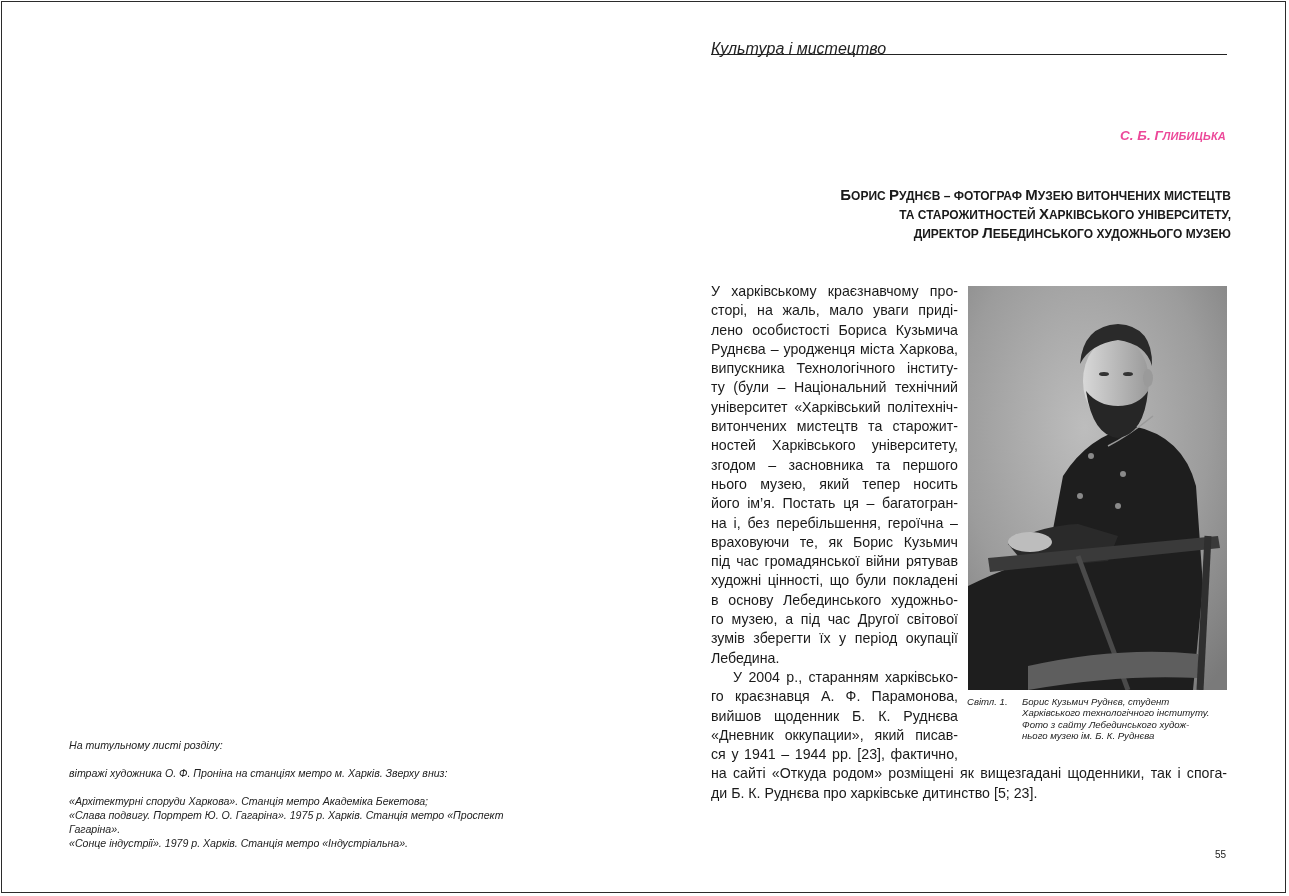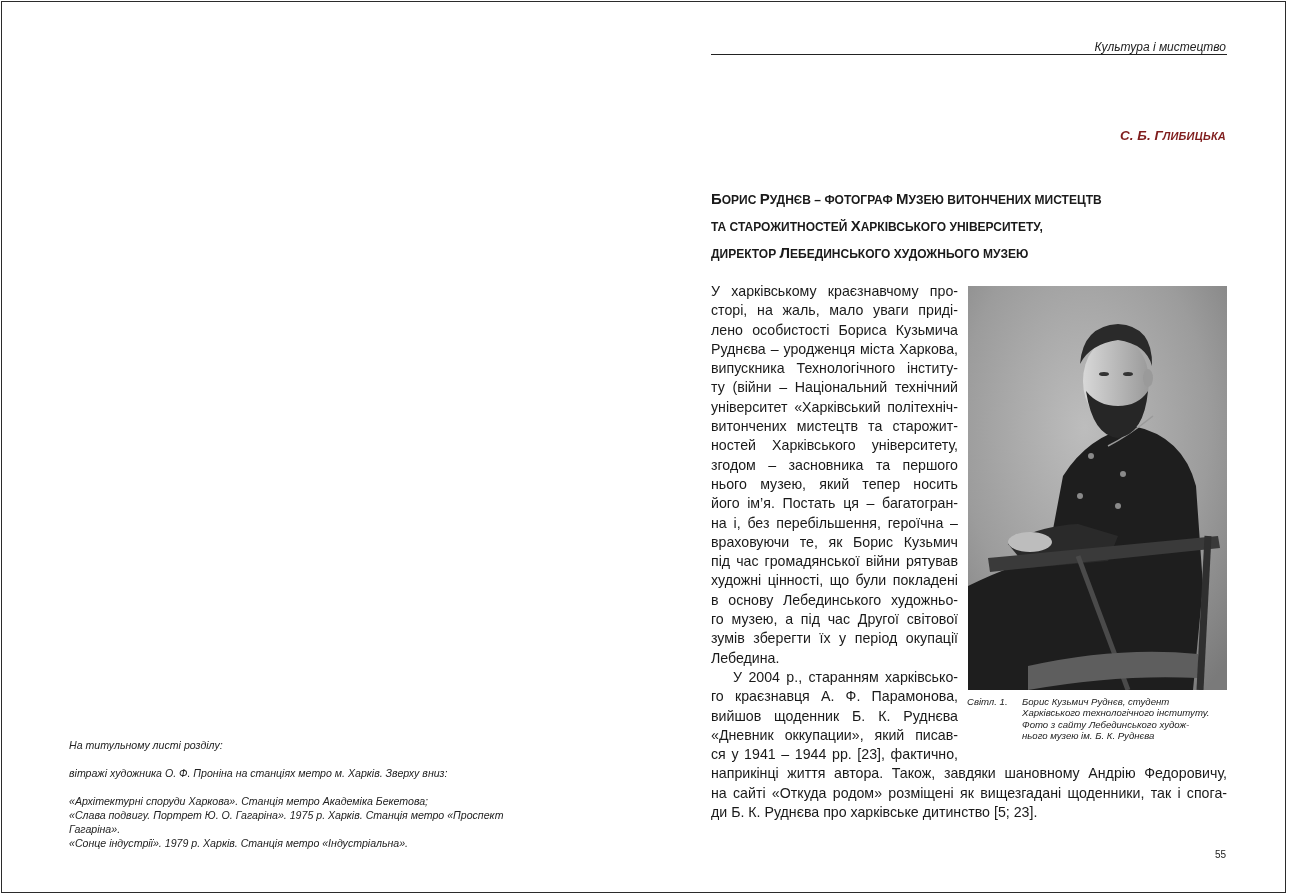--- a/index.html
+++ b/index.html
@@ -13,34 +13,34 @@
     }
     
     .left-notes {
       position: absolute; left: 69px; top: 738px; width: 500px;
       font-style: italic; font-size: 10.6px; line-height: 14px; color: #222;
     }
     .left-notes .gap { height: 14px; }
     
     .running-head {
       position: absolute; left: 711px; top: 40px; width: 515px;
-      text-align: right; font-style: italic; font-size: 12px; color: #222;
+      text-align: left; font-style: italic; font-size: 16px; color: #222;
     }
     .head-rule {
       position: absolute; left: 711px; top: 54px; width: 516px; height: 0;
       border-top: 1.4px solid #222;
     }
     .author {
       position: absolute; left: 711px; top: 128px; width: 515px; text-align: right;
-      font-style: italic; font-weight: bold; font-size: 13.5px; color: #7f1d1d;
+      font-style: italic; font-weight: bold; font-size: 13.5px; color: #ec4899;
     }
     .author .sc { font-size: 11px; text-transform: uppercase; letter-spacing: 0.2px; }
     .title {
-      position: absolute; left: 711px; top: 186px; width: 520px; text-align: left;
-      font-weight: bold; font-size: 15px; line-height: 25px; color: #1a1a1a;
+      position: absolute; left: 711px; top: 186px; width: 520px; text-align: right;
+      font-weight: bold; font-size: 15px; line-height: 17px; color: #1a1a1a;
     }
     .title .sc { font-size: 12px; text-transform: uppercase; }
     .body-text {
       position: absolute; left: 711px; top: 282px; width: 516px;
       font-size: 14.2px; line-height: 19.3px; color: #1a1a1a;
     }
     .body-text .line { white-space: nowrap; display: block; text-align: justify; text-align-last: justify; }
     .body-text .narrow { width: 247px; }
     .body-text .wide { width: 516px; }
     .body-text .last { text-align-last: left; }
@@ -86,41 +86,40 @@
   <div><span class="sc">та старожитностей </span><span>Х</span><span class="sc">арківського університету,</span></div>
   <div><span class="sc">директор </span><span>Л</span><span class="sc">ебединського художнього музею</span></div>
 </div>
 
 <div class="body-text">
   <span class="line narrow">У харківському краєзнавчому про-</span>
   <span class="line narrow">сторі, на жаль, мало уваги приді-</span>
   <span class="line narrow">лено особистості Бориса Кузьмича</span>
   <span class="line narrow">Руднєва – уродженця міста Харкова,</span>
   <span class="line narrow">випускника Технологічного інститу-</span>
-  <span class="line narrow">ту (війни – Національний технічний</span>
+  <span class="line narrow">ту (були – Національний технічний</span>
   <span class="line narrow">університет «Харківський політехніч-</span>
   <span class="line narrow">витончених мистецтв та старожит-</span>
   <span class="line narrow">ностей Харківського університету,</span>
   <span class="line narrow">згодом – засновника та першого</span>
   <span class="line narrow">нього музею, який тепер носить</span>
   <span class="line narrow">його ім’я. Постать ця – багатогран-</span>
   <span class="line narrow">на і, без перебільшення, героїчна –</span>
   <span class="line narrow">враховуючи те, як Борис Кузьмич</span>
   <span class="line narrow">під час громадянської війни рятував</span>
   <span class="line narrow">художні цінності, що були покладені</span>
   <span class="line narrow">в основу Лебединського художньо-</span>
   <span class="line narrow">го музею, а під час Другої світової</span>
   <span class="line narrow">зумів зберегти їх у період окупації</span>
   <span class="line narrow last">Лебедина.</span>
   <span class="line narrow indent">У 2004 р., старанням харківсько-</span>
   <span class="line narrow">го краєзнавця А. Ф. Парамонова,</span>
   <span class="line narrow">вийшов щоденник Б. К. Руднєва</span>
   <span class="line narrow">«Дневник оккупации», який писав-</span>
   <span class="line narrow">ся у 1941 – 1944 рр. [23], фактично,</span>
-  <span class="line wide">наприкінці життя автора. Також, завдяки шановному Андрію Федоровичу,</span>
   <span class="line wide">на сайті «Откуда родом» розміщені як вищезгадані щоденники, так і спога-</span>
   <span class="line wide last">ди Б. К. Руднєва про харківське дитинство [5; 23].</span>
 </div>
 
 <div class="photo">
   <svg width="259" height="404" viewBox="0 0 259 404" xmlns="http://www.w3.org/2000/svg">
     <defs>
       <radialGradient id="bg" cx="0.45" cy="0.35" r="0.8">
         <stop offset="0" stop-color="#bdbdbd"></stop>
         <stop offset="0.6" stop-color="#9c9c9c"></stop>

